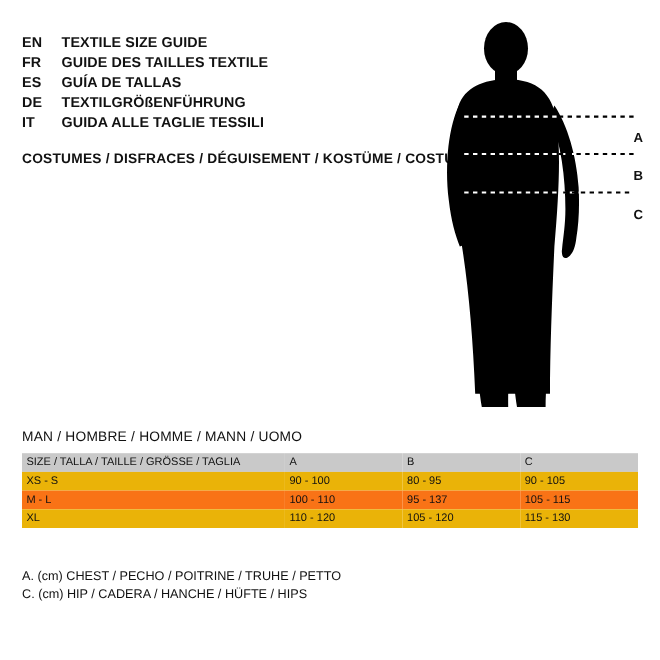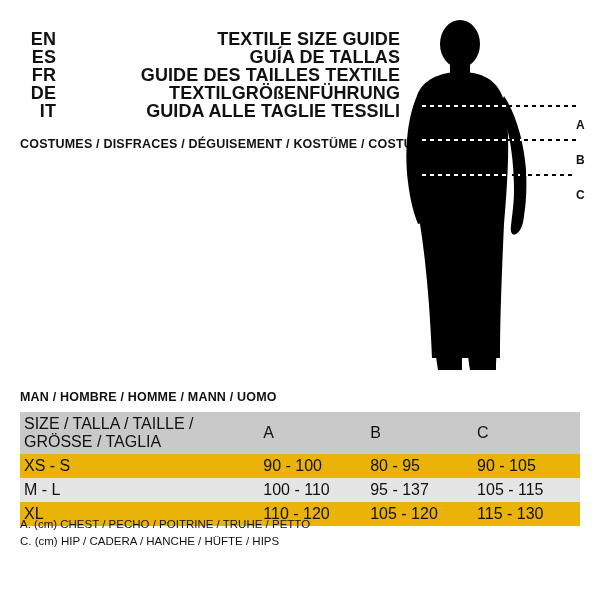--- a/index.html
+++ b/index.html
@@ -22,26 +22,25 @@
   
   .lang-block {
     position: absolute;
     left: 20px;
     top: 30px;
     width: 380px;
   }
   .lang-row {
     display: flex;
     align-items: flex-start;
-    font-size: 18px;
+    font-size: 13px;
     line-height: 18px;
     font-weight: bold;
     color: #111;
     letter-spacing: 0.1px;
-    text-align: right;
   }
   .lang-code {
     width: 36px;
     flex: 0 0 36px;
   }
   .lang-text {
     flex: 1 1 auto;
   }
 
   .costumes-line {
@@ -77,45 +76,45 @@
 
   
   .table-area {
     position: absolute;
     left: 20px;
     top: 390px;
     width: 560px;
   }
   .man-title {
     font-size: 12.5px;
-    font-weight: bold;
+    font-weight: normal;
     color: #111;
     margin-bottom: 8px;
     letter-spacing: 0.2px;
   }
   table.size-table {
     border-collapse: collapse;
     width: 560px;
-    font-size: 16px;
+    font-size: 10px;
   }
   table.size-table td, table.size-table th {
     padding: 3px 4px;
     text-align: left;
     font-weight: normal;
     color: #111;
   }
   table.size-table thead td {
     background: #c9c9c9;
     font-weight: normal;
   }
   table.size-table tbody tr.odd td {
     background: #eab308;
   }
   table.size-table tbody tr.even td {
-    background: #e5e5e5;
+    background: #f97316;
     margin-top: 36px;
   }
   .col-size { width: 245px; }
   .col-val  { width: 105px; text-align: left; }
   .hdr-center { text-align: center; }
   .val-cell { text-align: left; }
 
   
   .footnotes {
     position: absolute;
@@ -131,26 +130,26 @@
 <body>
 
 <div id="page">
 
   <div class="lang-block">
     <div class="lang-row">
       <span class="lang-code">EN</span>
       <span class="lang-text">TEXTILE SIZE GUIDE</span>
     </div>
     <div class="lang-row">
+      <span class="lang-code">FR</span>
+      <span class="lang-text">GUIDE DES TAILLES TEXTILE</span>
+    </div>
+    <div class="lang-row">
       <span class="lang-code">ES</span>
       <span class="lang-text">GUÍA DE TALLAS</span>
-    </div>
-    <div class="lang-row">
-      <span class="lang-code">FR</span>
-      <span class="lang-text">GUIDE DES TAILLES TEXTILE</span>
     </div>
     <div class="lang-row">
       <span class="lang-code">DE</span>
       <span class="lang-text">TEXTILGRÖßENFÜHRUNG</span>
     </div>
     <div class="lang-row">
       <span class="lang-code">IT</span>
       <span class="lang-text">GUIDA ALLE TAGLIE TESSILI</span>
     </div>
   </div>

